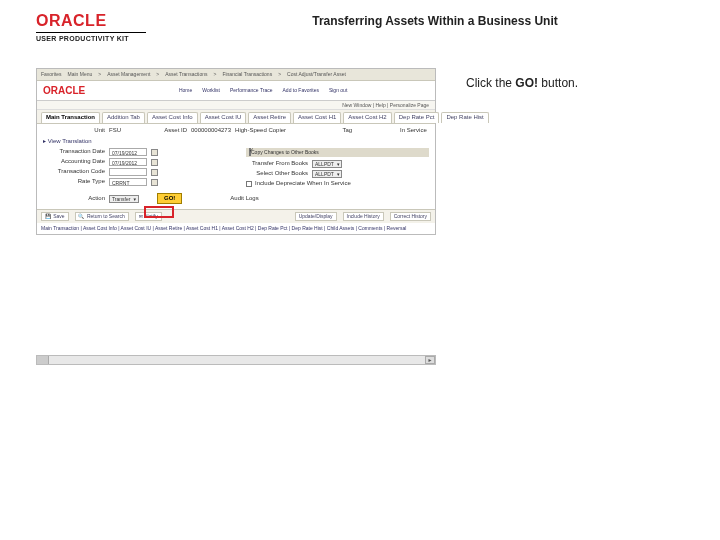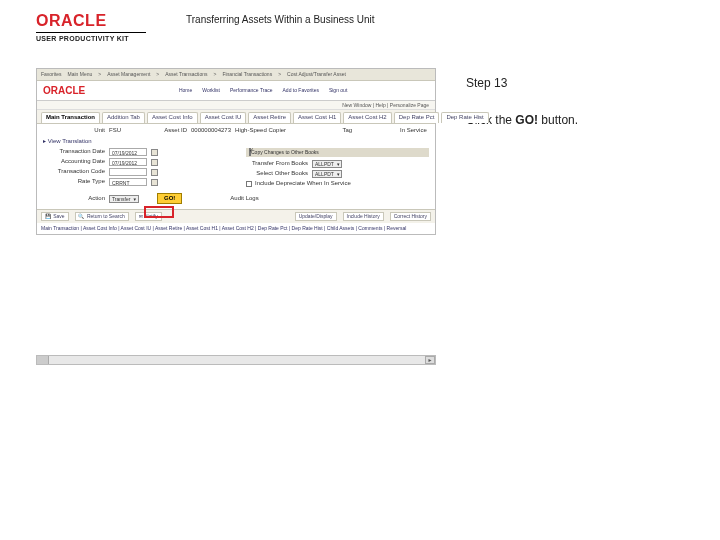--- a/index.html
+++ b/index.html
@@ -34,23 +34,24 @@
     margin: 2px 0;
     width: 110px;
   }
   .brand .upk {
     font-size: 7px;
     letter-spacing: 0.3px;
     font-weight: bold;
   }
   .page-title {
     flex: 1;
-    text-align: left;
-    font-size: 10px;
+    text-align: center;
+    font-size: 12px;
     padding-top: 2px;
+    font-weight: bold;
   }
 
   
   .body-wrap {
     display: flex;
     padding: 20px 36px 0 36px;
     gap: 30px;
   }
   .left-pane {
     width: 400px;
@@ -388,18 +389,17 @@
     </div>
 
     <div class="scrollbar">
       <div class="arrow-l">◂</div>
       <div class="thumb"></div>
       <div class="arrow-r">▸</div>
     </div>
   </div>
 
   <div class="right-pane">
-    <div class="step">Step 13</div>
     <div>
       <span>Click the </span><b><span>GO!</span></b><span> button.</span>
     </div>
   </div>
 </div>
 
 </body></html>

